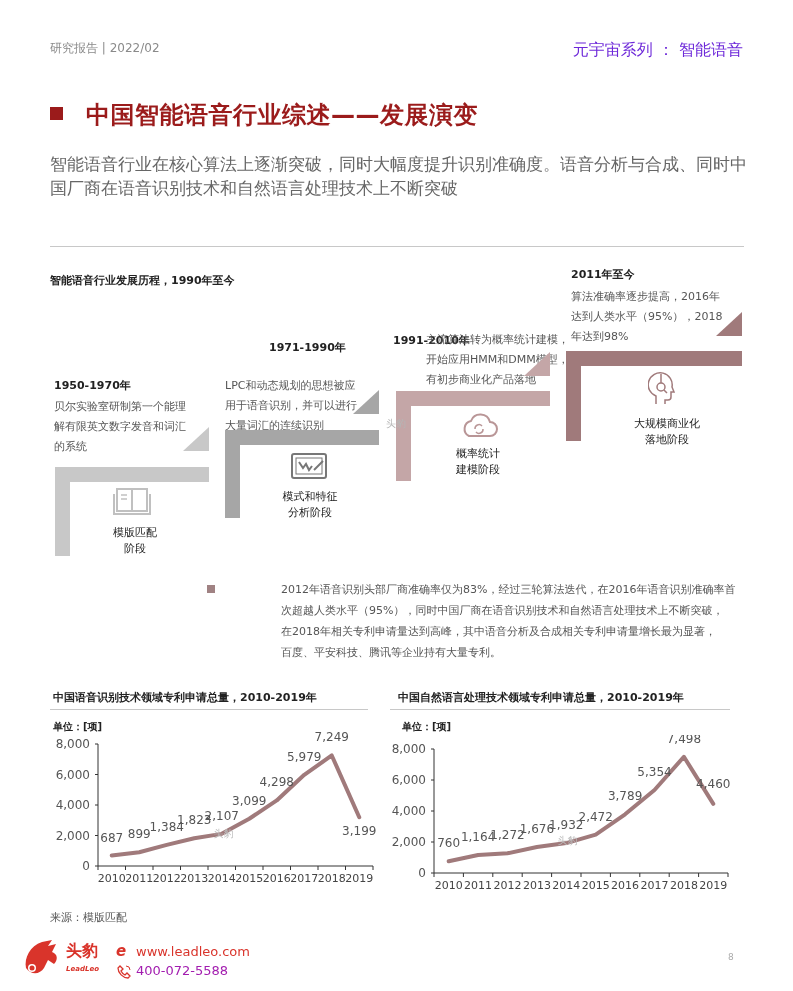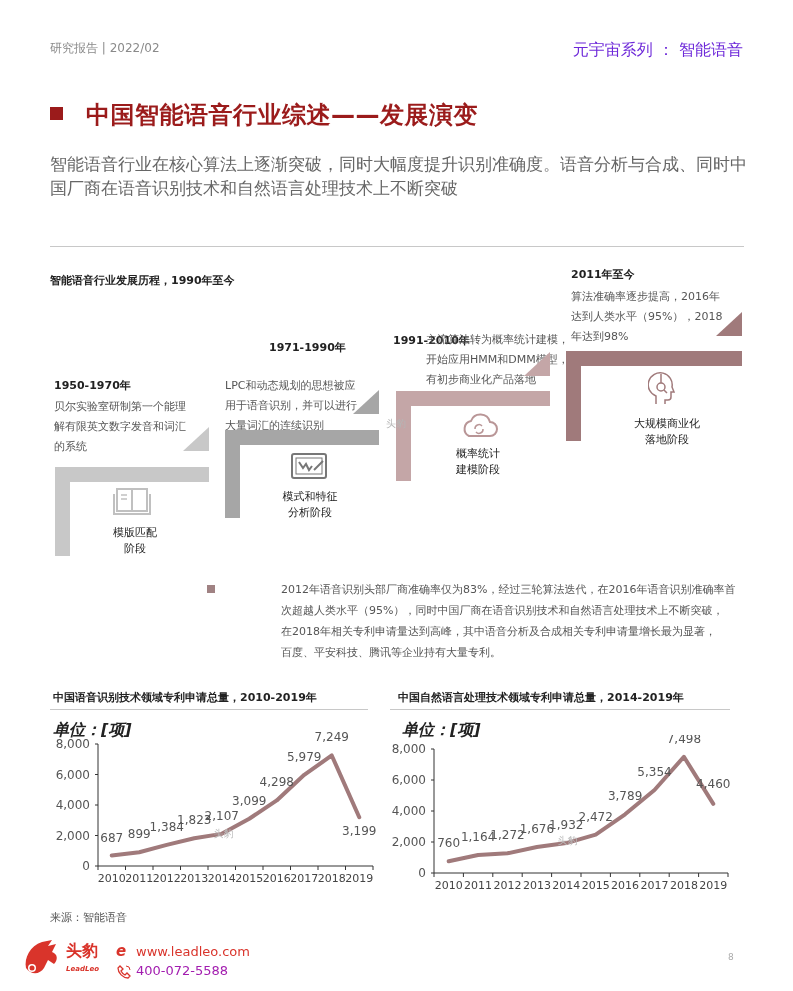--- a/index.html
+++ b/index.html
@@ -18,21 +18,21 @@
   .bar-h { position: absolute; }
   .bar-v { position: absolute; }
   .stage-name { position: absolute; font-size: 11px; color: #222; text-align: center; line-height: 16px; }
   .icon { position: absolute; }
 
   .bullet { left: 207px; top: 585px; width: 8px; height: 8px; background: #a08283; }
   .bullet-text { left: 240px; top: 579px; width: 510px; font-size: 11px; color: #555; line-height: 21px; margin-left: 41px; }
 
   .chart-title { font-size: 11px; font-weight: bold; color: #222; }
   .chart-rule { height: 1px; background: #c8c8c8; }
-  .unit { font-size: 16px; font-weight: bold; color: #222; font-style: italic; }
+  .unit { font-size: 10px; font-weight: bold; color: #222; }
   svg text { font-family: "DejaVu Sans", "Liberation Sans", sans-serif; }
 
   .source { left: 50px; top: 910px; font-size: 11px; color: #555; }
   .footer-url { left: 136px; top: 944px; font-size: 13px; color: #d9342b; }
   .footer-phone { left: 136px; top: 963px; font-size: 13px; color: #a21caf; text-align: center; }
   .page-num { left: 728px; top: 952px; font-size: 9px; color: #aaa; }
   .watermark { font-size: 10px; color: #b5b5b5; }
 </style>
 </head>
 <body>
@@ -199,21 +199,21 @@
       <text x="209.25" y="74.74025" text-anchor="middle" font-size="12" fill="#555">3,099</text>
       <text x="236.75" y="56.4555" text-anchor="middle" font-size="12" fill="#555">4,298</text>
       <text x="264.25" y="30.82025" text-anchor="middle" font-size="12" fill="#555">5,979</text>
       <text x="291.75" y="11.452750000000009" text-anchor="middle" font-size="12" fill="#555">7,249</text>
       <text x="319.25" y="105.21525" text-anchor="middle" font-size="12" fill="#555">3,199</text>
       <text x="173.5" y="107.025" font-size="10" fill="#bbb">头豹</text>
     </svg>
 </div>
 
 <div>
-  <div class="abs chart-title" style="left:398px;top:690px;">中国自然语言处理技术领域专利申请总量，2014-2019年</div>
+  <div class="abs chart-title" style="left:398px;top:690px;">中国自然语言处理技术领域专利申请总量，2010-2019年</div>
   <div class="abs chart-rule" style="left:390px;top:709px;width:340px;"></div>
   <div class="abs unit" style="left:402px;top:720px;">单位：[项]</div>
   <svg class="abs" id="chart1" style="left:390px;top:735px;" width="350" height="160">
       <line x1="44" y1="14" x2="44" y2="138" stroke="#333" stroke-width="1"></line>
       <line x1="44" y1="138" x2="338" y2="138" stroke="#333" stroke-width="1"></line>
       <line x1="41" y1="138" x2="44" y2="138" stroke="#333"></line>
       <text x="36" y="142" text-anchor="end" font-size="12" fill="#555">0</text>
       <line x1="41" y1="107" x2="44" y2="107" stroke="#333"></line>
       <text x="36" y="111" text-anchor="end" font-size="12" fill="#555">2,000</text>
       <line x1="41" y1="76" x2="44" y2="76" stroke="#333"></line>
@@ -251,21 +251,21 @@
       <text x="176.29999999999998" y="94.054" text-anchor="middle" font-size="12" fill="#555">1,932</text>
       <text x="205.7" y="85.684" text-anchor="middle" font-size="12" fill="#555">2,472</text>
       <text x="235.1" y="65.2705" text-anchor="middle" font-size="12" fill="#555">3,789</text>
       <text x="264.5" y="41.013000000000005" text-anchor="middle" font-size="12" fill="#555">5,354</text>
       <text x="293.9" y="7.780999999999992" text-anchor="middle" font-size="12" fill="#555">7,498</text>
       <text x="323.3" y="52.870000000000005" text-anchor="middle" font-size="12" fill="#555">4,460</text>
       <text x="167.48000000000002" y="108.55" font-size="10" fill="#bbb">头豹</text>
     </svg>
 </div>
 
-<div class="abs source">来源：智能语音</div>
+<div class="abs source">来源：模版匹配</div>
 <svg class="abs" style="left:22px;top:938px;" width="42" height="40" viewBox="0 0 42 40">
   <path d="M4 30 C2 20 8 8 20 4 L30 2 L26 8 L34 6 L30 14 C36 16 36 22 32 26 L26 22 L22 30 C18 36 10 38 4 30 Z" fill="#d9342b"></path>
   <circle cx="10" cy="30" r="4" fill="#fff"></circle>
   <circle cx="10" cy="30" r="2.5" fill="#d9342b"></circle>
 </svg>
 <div class="abs" style="left:66px;top:941px;font-size:16px;font-weight:bold;color:#d9342b;">头豹</div>
 <div class="abs" style="left:66px;top:965px;font-size:7px;font-weight:bold;font-style:italic;color:#d9342b;">LeadLeo</div>
 <div class="abs" style="left:116px;top:942px;font-size:15px;font-weight:bold;font-style:italic;color:#d9342b;">e</div>
 <div class="abs footer-url">www.leadleo.com</div>
 <svg class="abs" style="left:116px;top:964px;" width="16" height="16" viewBox="0 0 16 16">

